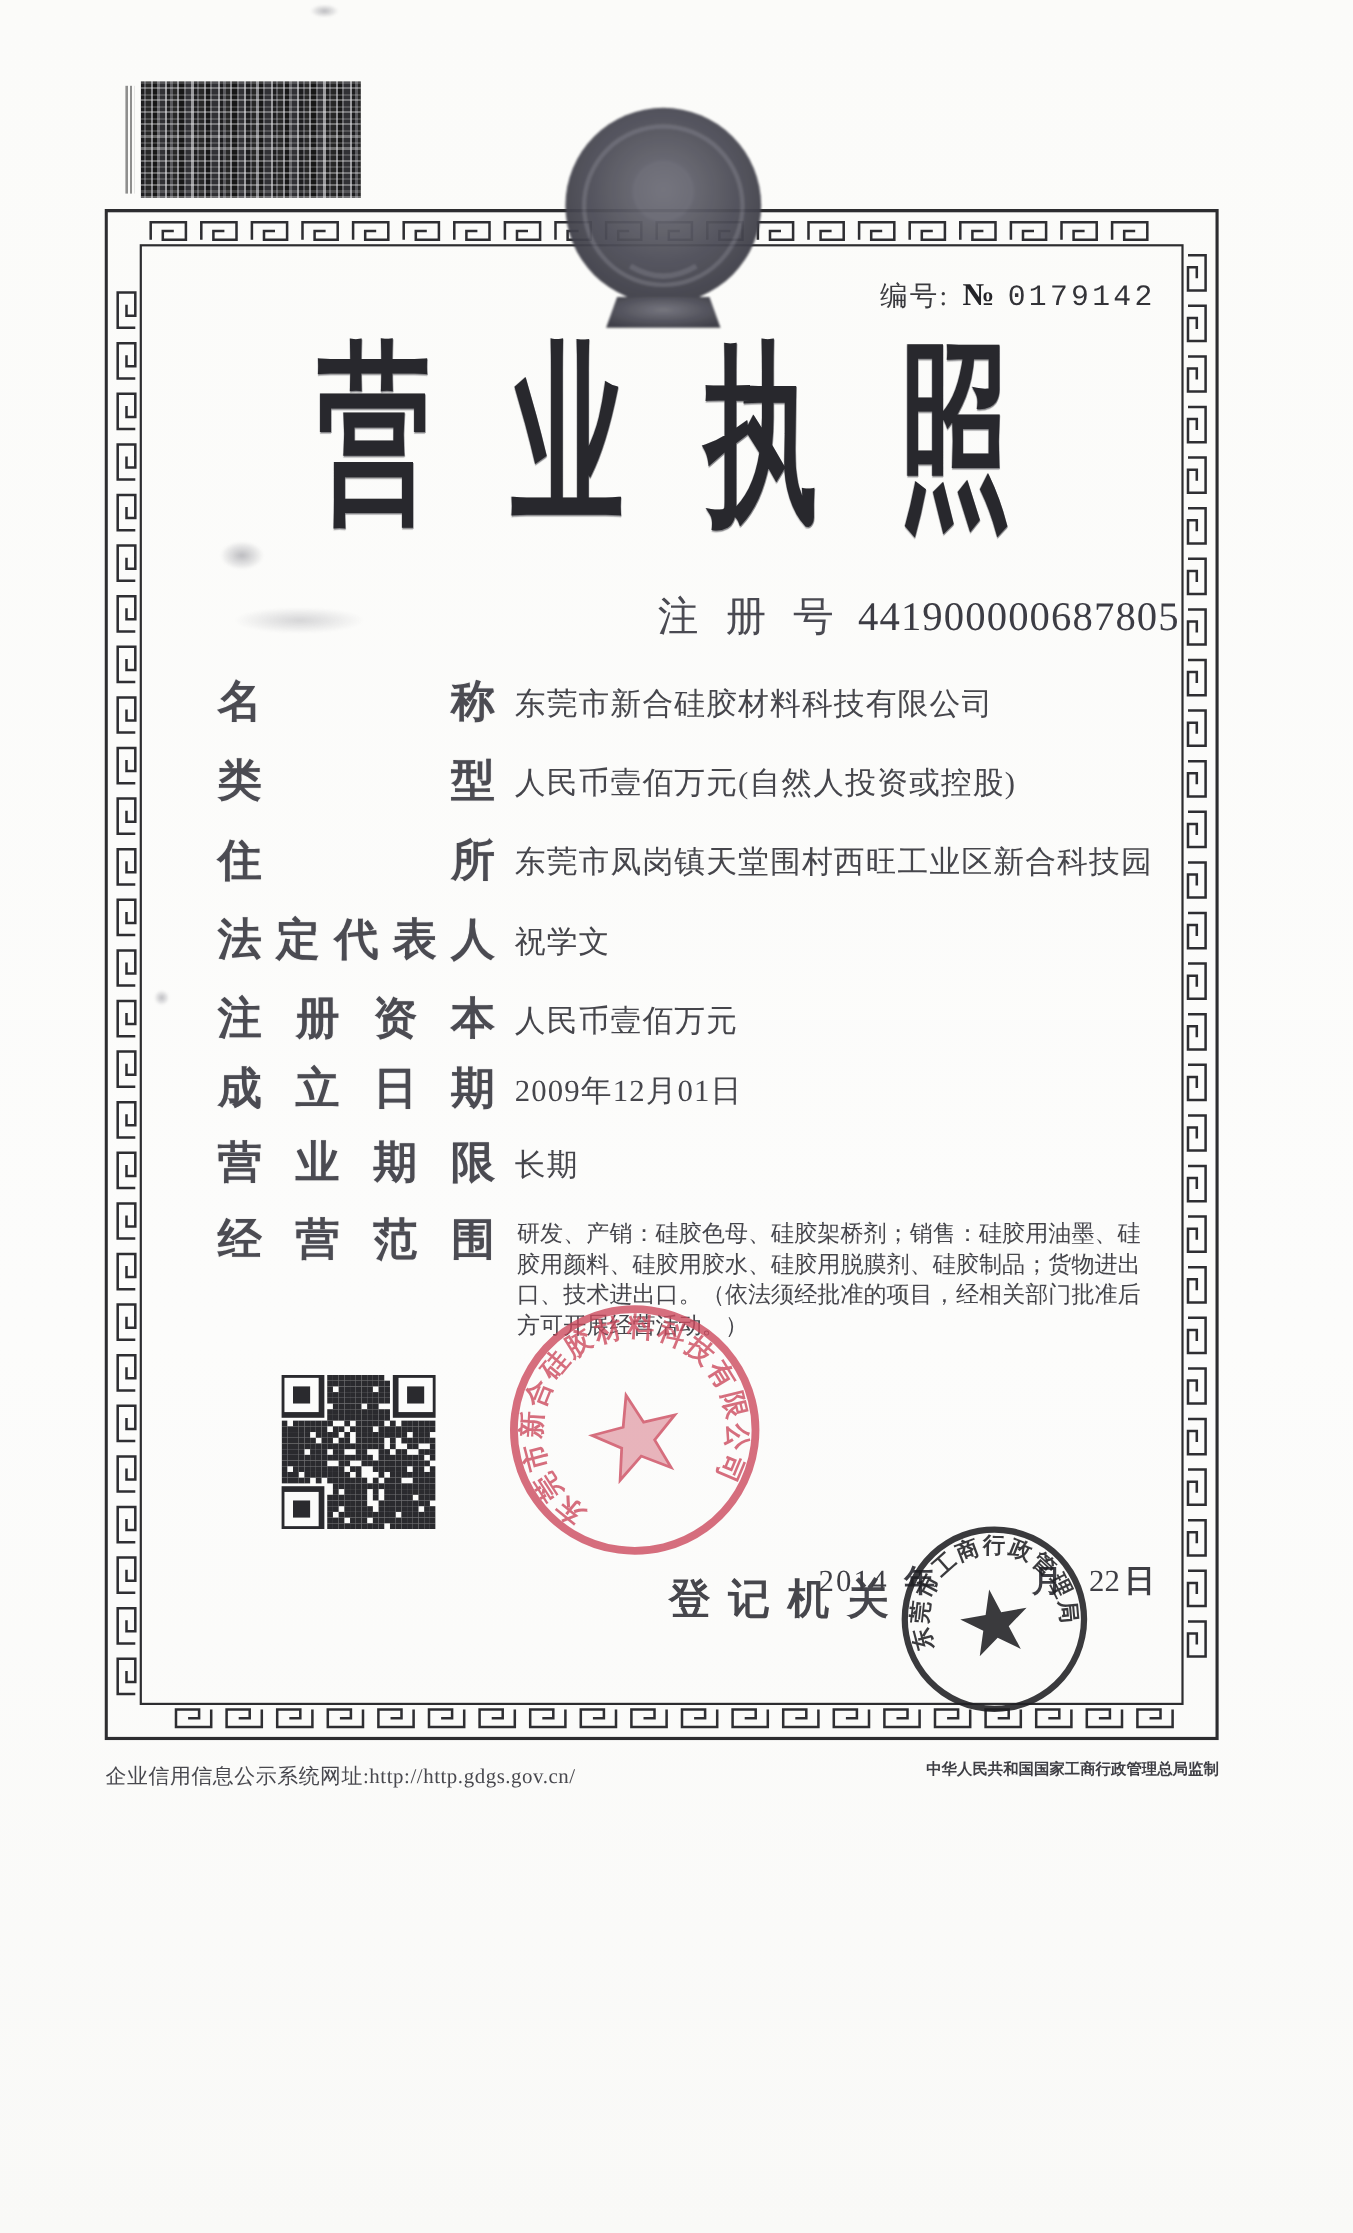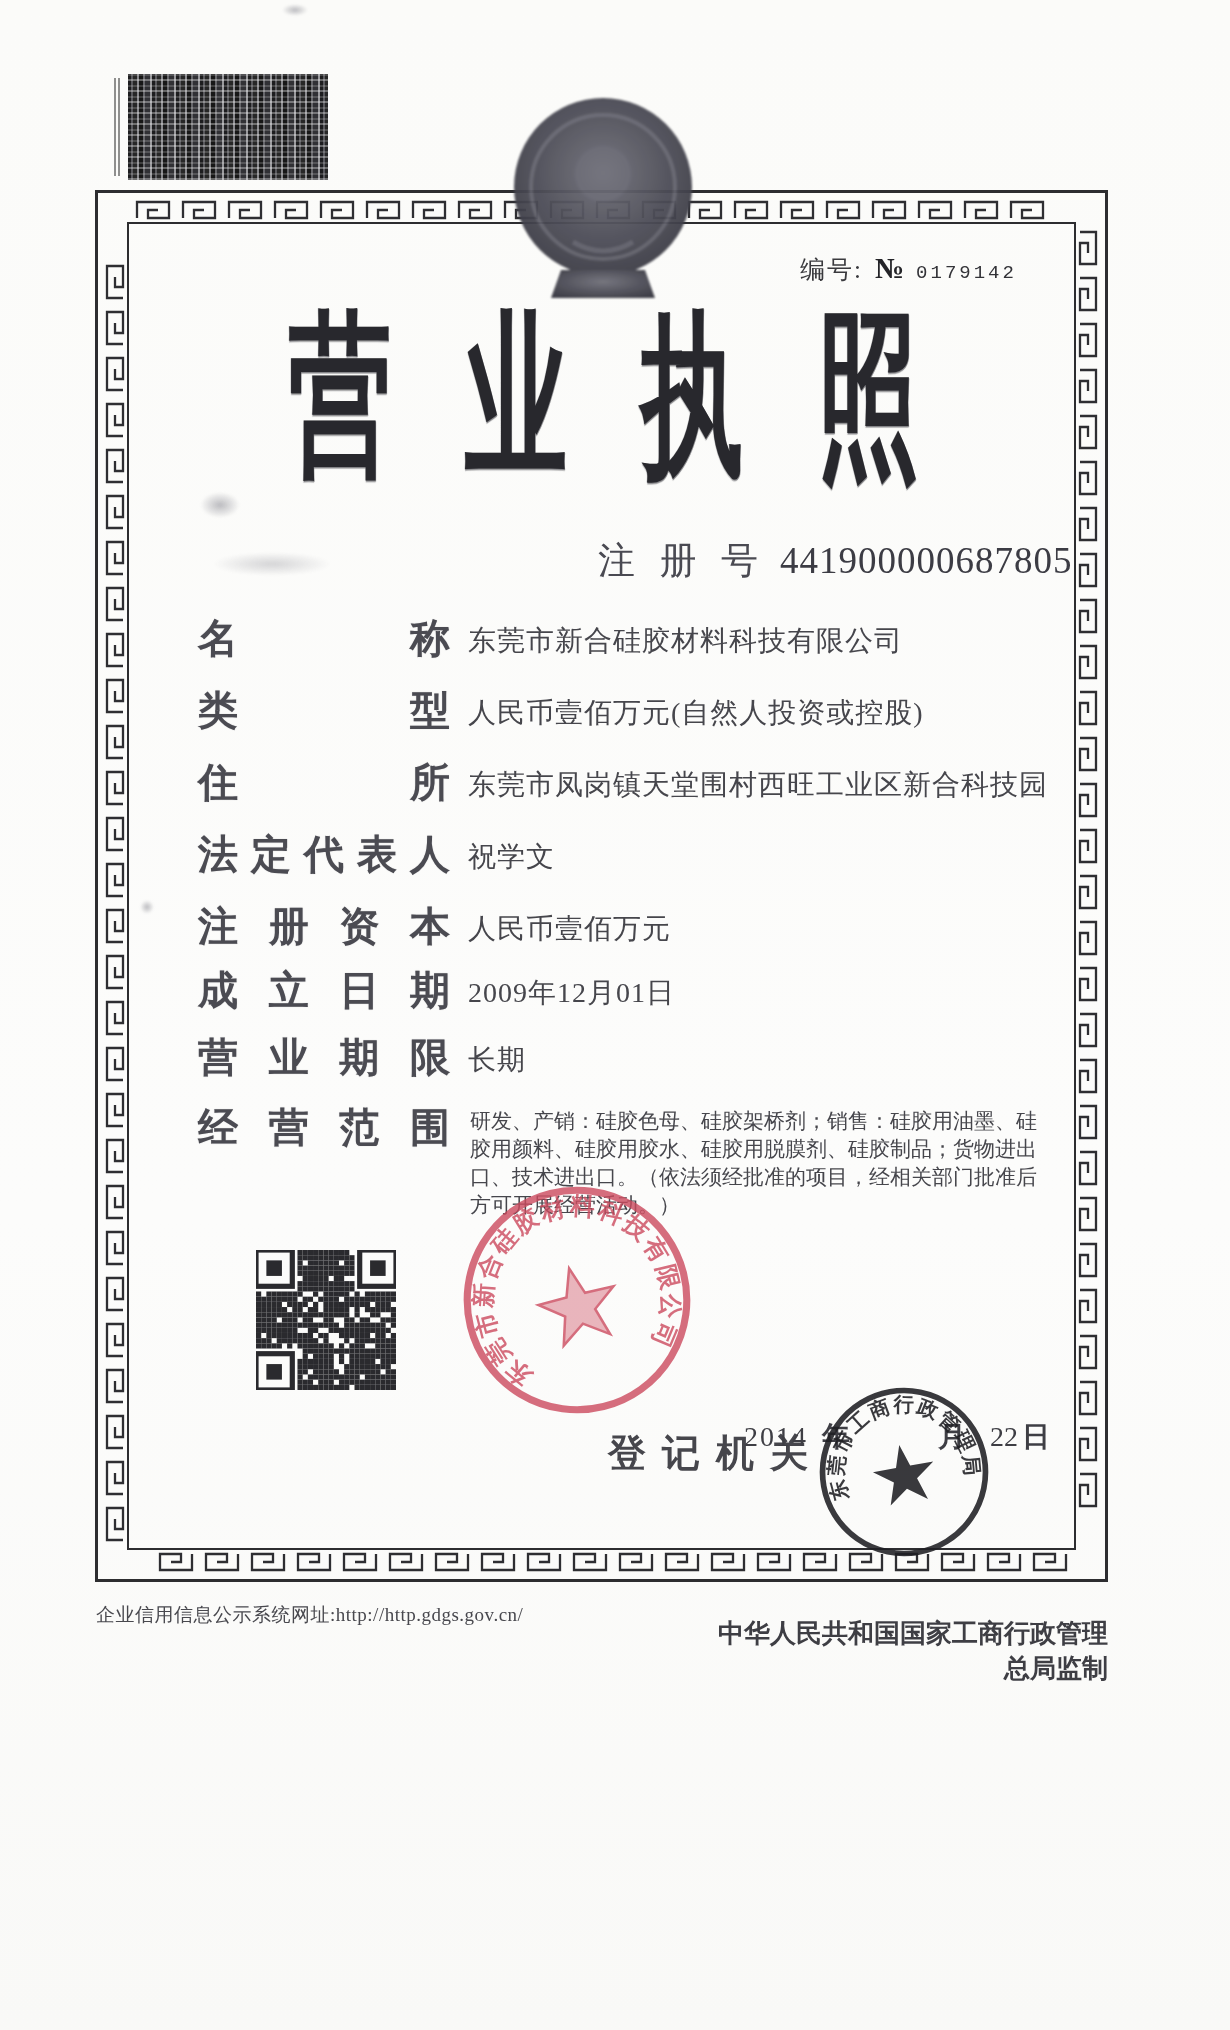--- a/index.html
+++ b/index.html
@@ -17,21 +17,21 @@
   
   #emblem{position:absolute;left:503px;top:92px;width:200px;height:215px;z-index:6;filter:blur(1.1px) contrast(.92);opacity:.95;}
 
   
   #frame{position:absolute;left:95px;top:190px;width:1013px;height:1392px;z-index:1;}
 
   
   #serial{position:absolute;left:800px;top:252px;width:300px;display:flex;align-items:baseline;gap:12px;z-index:3;}
   #serial .lbl{font-size:25px;letter-spacing:2px;color:#3a3a3e;}
   #serial .sym{font-size:29px;font-weight:bold;color:#242428;}
-  #serial .num{font-size:19px;letter-spacing:3px;color:#333338;font-family:"Liberation Mono","DejaVu Sans Mono",monospace;}
+  #serial .num{font-size:27px;letter-spacing:3px;color:#333338;font-family:"Liberation Mono","DejaVu Sans Mono",monospace;}
 
   
   #title{position:absolute;left:252px;top:300px;width:700px;display:flex;justify-content:space-between;z-index:3;}
   #title span{font-family:"Liberation Sans",sans-serif;font-weight:900;font-size:176px;line-height:1.08;color:#28282d;
     transform:scaleX(.58);transform-origin:center;
     text-shadow:1px 1px 0 rgba(90,90,95,.55), -1px 0 0 rgba(110,110,115,.4), 0 2px 1px rgba(70,70,75,.35);}
 
   
   #regline{position:absolute;left:598px;top:536px;display:flex;align-items:baseline;z-index:3;}
   #regline .rlabel{width:160px;display:flex;justify-content:space-between;font-size:37px;color:#4a4a52;}
@@ -62,21 +62,21 @@
   #dateline .yc{margin-left:14px;font-weight:bold;font-family:"Liberation Sans",sans-serif;}
   #dateline .mc{margin-left:88px;font-weight:bold;font-family:"Liberation Sans",sans-serif;}
   #dateline .d{margin-left:24px;}
   #dateline .dc{margin-left:4px;font-weight:bold;font-family:"Liberation Sans",sans-serif;}
 
   
   #registryStamp{position:absolute;left:814px;top:1382px;width:180px;height:180px;z-index:5;}
 
   
   #footer-left{position:absolute;left:96px;top:1602px;font-size:19px;letter-spacing:.5px;color:#48484e;z-index:3;}
-  #footer-right{position:absolute;left:700px;top:1600px;width:408px;text-align:right;font-size:26px;font-weight:bold;color:#3e3e44;z-index:3;font-family:"Liberation Sans",sans-serif;margin-top:16px;}
+  #footer-right{position:absolute;left:700px;top:1600px;width:408px;text-align:right;font-size:14px;font-weight:bold;color:#3e3e44;z-index:3;font-family:"Liberation Sans",sans-serif;}
 
   .smudge{position:absolute;background:radial-gradient(ellipse at center,rgba(110,110,120,.45),rgba(110,110,120,0) 70%);filter:blur(1px);z-index:2;}
 </style>
 </head>
 <body>
 
 <div id="page">
 
   <div id="barcode"></div>
 

